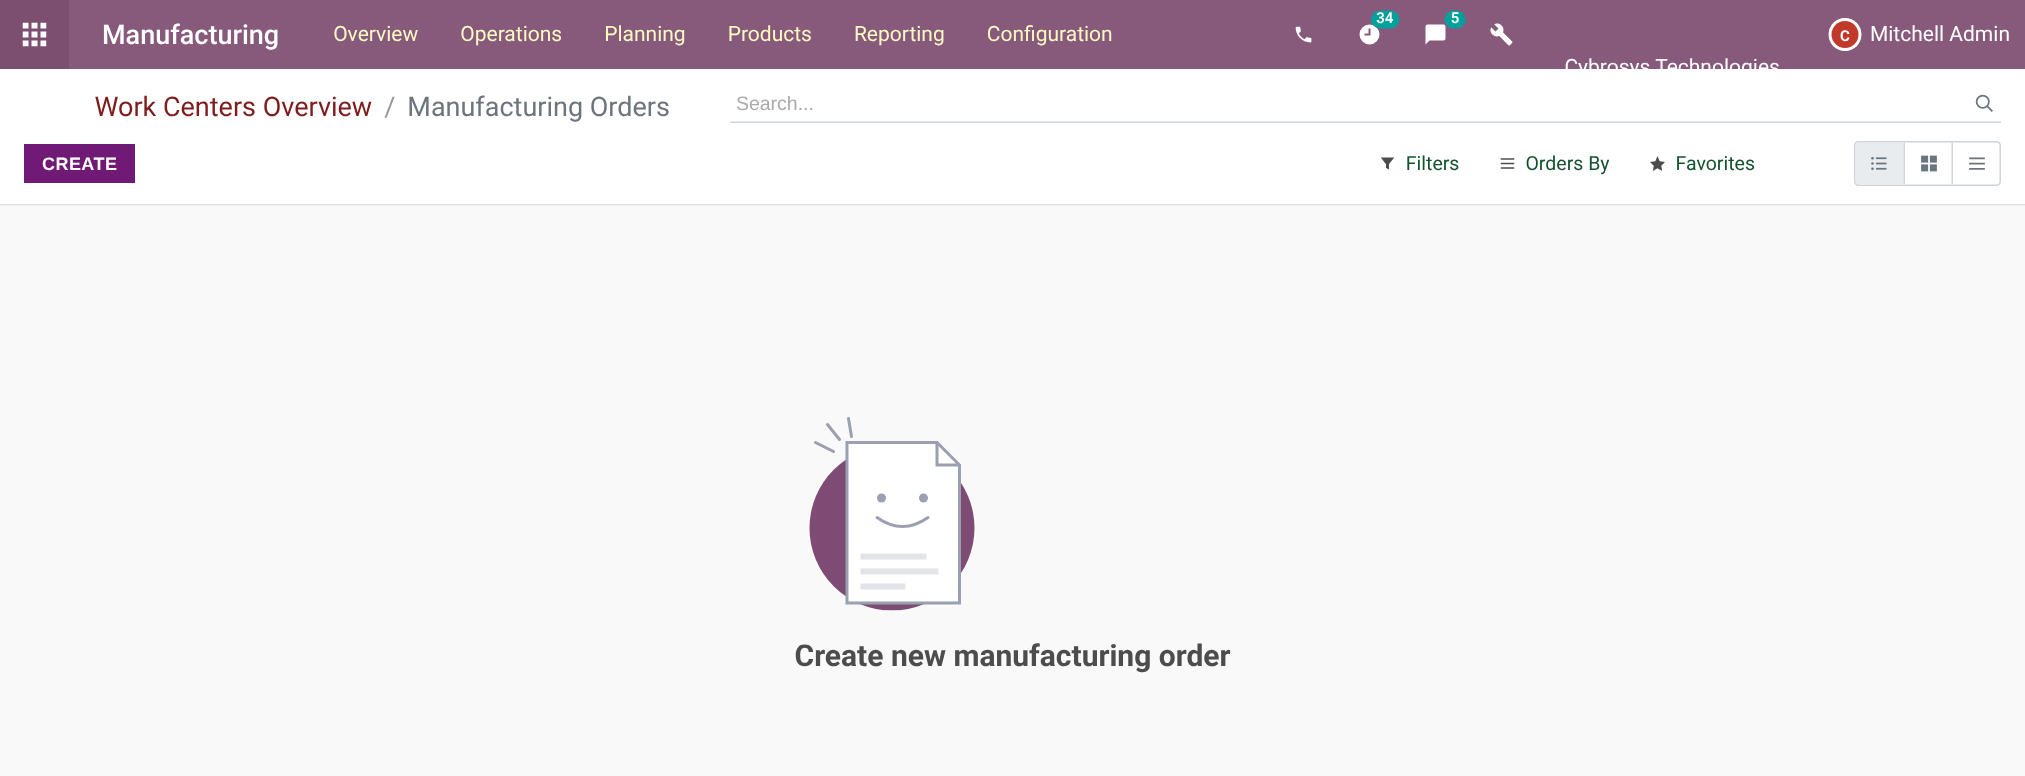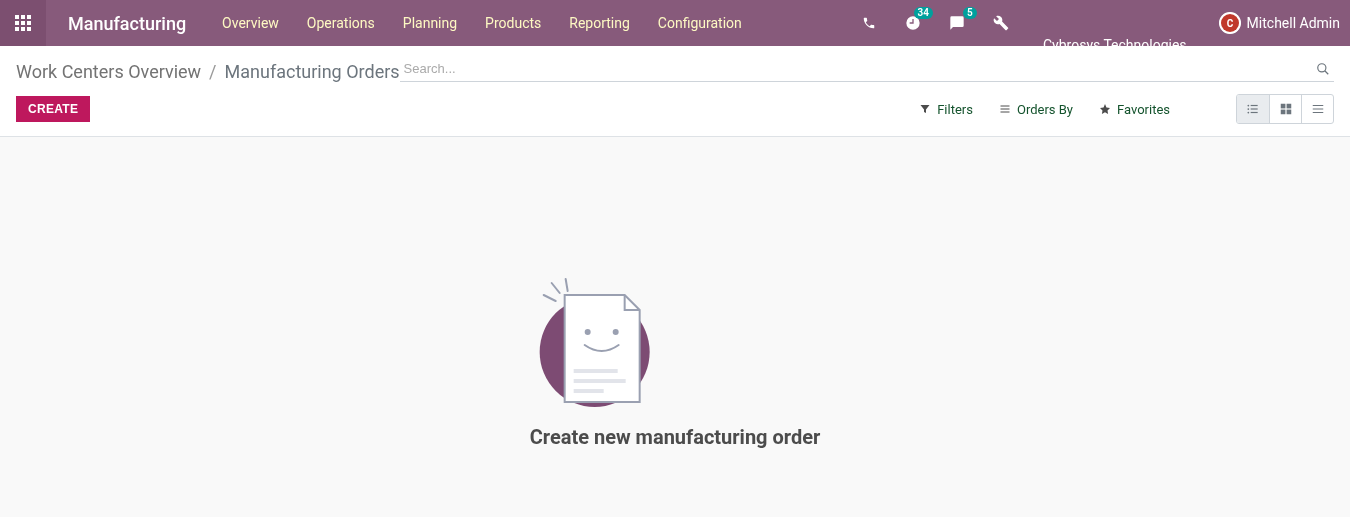--- a/index.html
+++ b/index.html
@@ -16,31 +16,31 @@
   .systray-icon { position: relative; width: 20px; height: 20px; display: flex; align-items: center; justify-content: center; cursor: pointer; }
   .badge { position: absolute; top: -6px; right: -10px; background: #00A09D; color: #fff; border-radius: 8px; font-size: 10px; font-weight: 600; padding: 1px 4px; line-height: 1; min-width: 14px; text-align: center; }
   .company { color: #fff; font-size: 14px; padding: 0 8px; cursor: pointer; margin-top: 44px; }
   .user { display: flex; align-items: center; gap: 6px; color: #fff; font-size: 14px; cursor: pointer; padding-right: 4px; }
   .avatar { width: 22px; height: 22px; border-radius: 50%; background: #ddd; display:flex; align-items:center; justify-content:center; overflow:hidden; }
 
   
   .control-panel { background: #fff; border-bottom: 1px solid #dee2e6; }
   .cp-top { display: flex; align-items: flex-end; padding: 10px 16px 4px 16px; }
   .breadcrumb { display: flex; align-items: baseline; gap: 8px; font-size: 18px; }
-  .breadcrumb-link { color: #737373; cursor: pointer; }
+  .breadcrumb-link { color: #7f1d1d; cursor: pointer; margin-left: 47px; }
   .breadcrumb-sep { color: #999; }
   .breadcrumb-current { color: #6c757d; }
-  .cp-top-right { flex: 1; }
+  .cp-top-right { flex: 1; margin-left: 40px; }
   .search-wrap { border-bottom: 1px solid #ced4da; display: flex; align-items: center; height: 26px; }
   .search-input { flex: 1; border: none; outline: none; font-size: 13px; padding: 2px 4px; background: transparent; }
   .search-input::placeholder { color: #aaa; }
   .search-btn { color: #6c757d; padding: 0 4px; cursor: pointer; }
 
   .cp-bottom { display: flex; align-items: center; padding: 8px 16px 12px 16px; }
-  .create-btn { background: #be185d; color: #fff; border: none; padding: 6px 12px; font-weight: 600; font-size: 12px; letter-spacing: 0.3px; cursor: pointer; text-transform: uppercase; }
+  .create-btn { background: #701a75; color: #fff; border: none; padding: 6px 12px; font-weight: 600; font-size: 12px; letter-spacing: 0.3px; cursor: pointer; text-transform: uppercase; }
   .cp-filters { margin-left: auto; display: flex; align-items: center; gap: 26px; color: #14532d; }
   .filter-btn { display: flex; align-items: center; gap: 6px; cursor: pointer; font-size: 13px; }
   .view-switcher { display: flex; margin-left: 40px; border: 1px solid #ced4da; border-radius: 3px; overflow: hidden; }
   .view-btn { width: 32px; height: 28px; display: flex; align-items: center; justify-content: center; cursor: pointer; color: #6c757d; }
   .view-btn.active { background: #e9ecef; }
   .view-btn + .view-btn { border-left: 1px solid #ced4da; }
 
   
   .main { height: calc(517px - 46px - 86px); position: relative; }
   .empty { position: absolute; left: 50%; top: 140px; transform: translateX(-50%); text-align: center; }

